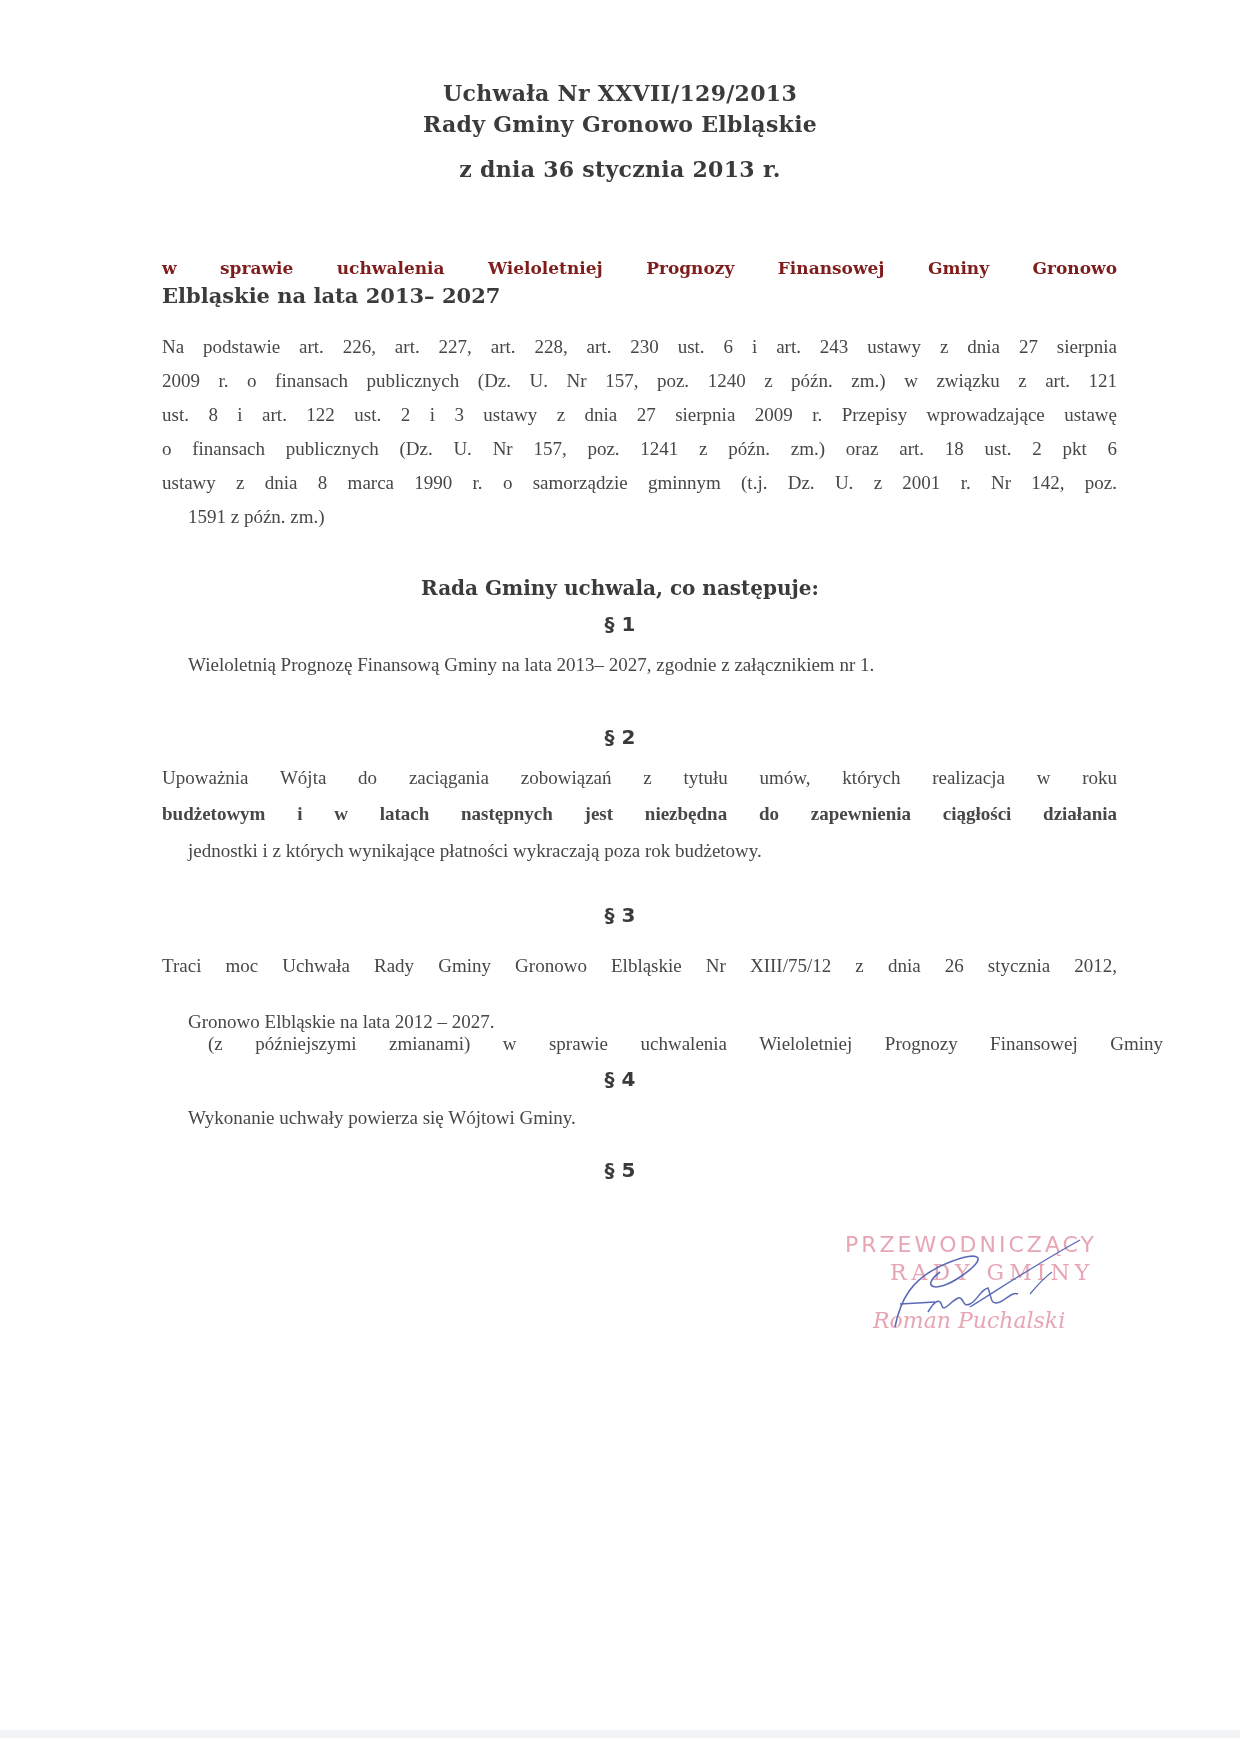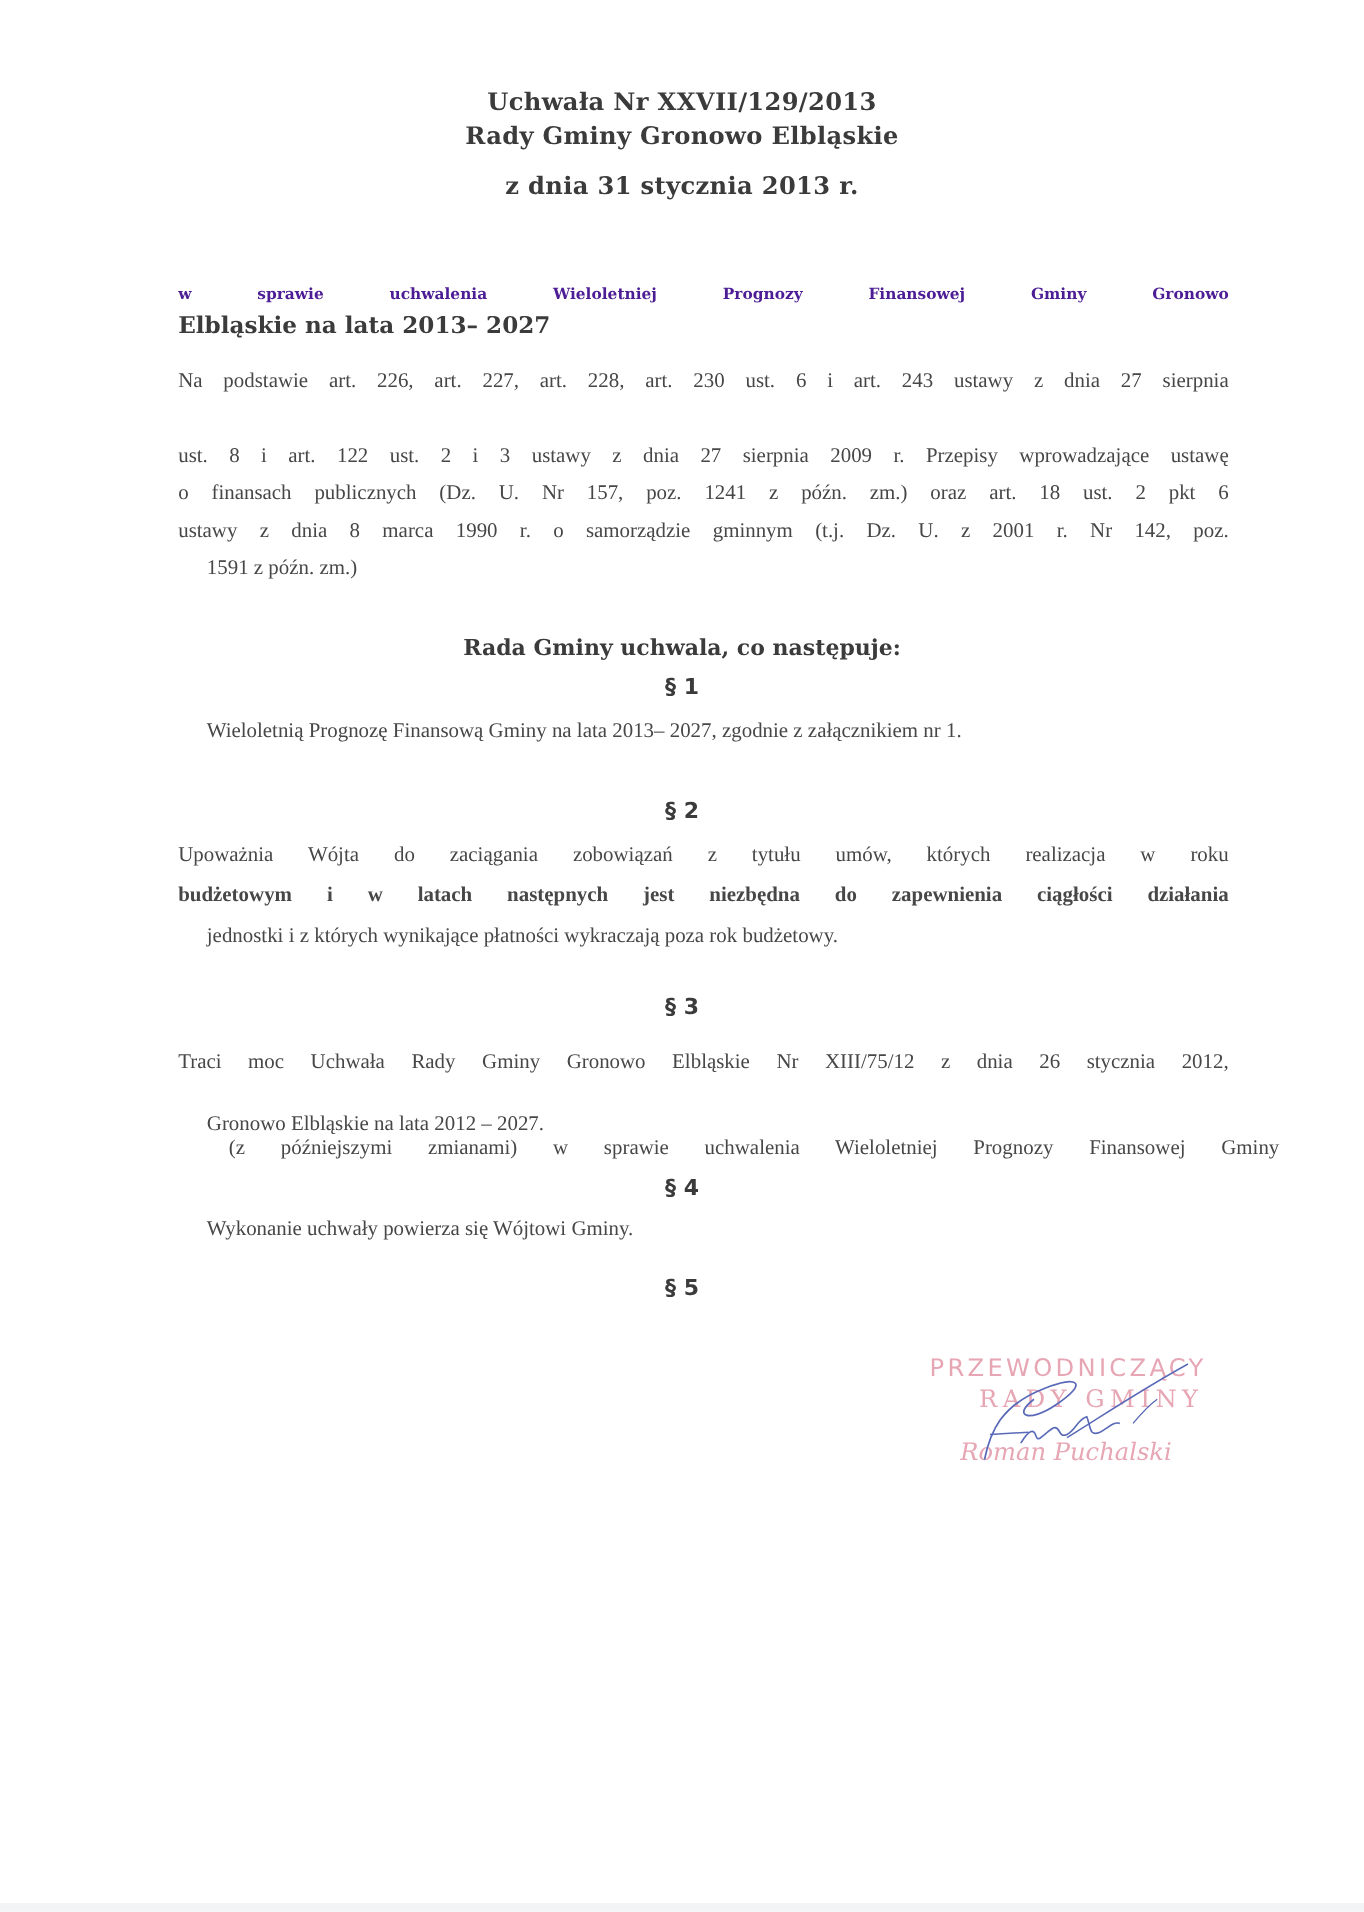--- a/index.html
+++ b/index.html
@@ -8,21 +8,21 @@
     color: #3a3a3a;
     font-family: "DejaVu Serif", "Liberation Serif", serif;
   }
   .page { position: absolute; left: 0; top: 0; width: 1240px; height: 1323px; }
   .abs { position: absolute; }
   .title {
     left: 0; width: 1240px; text-align: center;
     font-weight: bold; font-size: 22px; color: #3b3b3b; letter-spacing: 0.3px;
   }
   .subject {
-    left: 162px; width: 955px; font-weight: bold; font-size: 14px; color: #4c1d95;
+    left: 162px; width: 955px; font-weight: bold; font-size: 17px; color: #7f1d1d;
     text-align: justify; text-align-last: justify; line-height: 31px;
   }
   .subject2 { left: 162px; font-weight: bold; font-size: 21px; color: #3b3b3b; }
   .body-line {
     left: 162px; width: 955px; font-size: 19px; color: #474747;
     font-family: "Liberation Serif", "DejaVu Serif", serif;
     text-align: justify; text-align-last: justify; white-space: nowrap;
   }
   .body-line.last { text-align-last: left; width: auto; margin-left: 26px; }
   .para-heading {
@@ -42,26 +42,27 @@
   .signature { left: 840px; top: 1232px; width: 260px; height: 100px; }
   .bottom-edge { left: 0; top: 1730px; width: 1240px; height: 8px; background: #f2f4f5; }
 </style>
 </head>
 <body>
 
 <div class="page">
 
   <div class="abs title" style="top:80px;">Uchwała Nr XXVII/129/2013</div>
   <div class="abs title" style="top:111px;">Rady Gminy Gronowo Elbląskie</div>
-  <div class="abs title" style="top:156px;">z dnia 31 stycznia 2013 r.</div>
+  <div class="abs title" style="top:156px;">z dnia 36 stycznia 2013 r.</div>
 
   <div class="abs subject" style="top:253px;">w sprawie uchwalenia Wieloletniej Prognozy Finansowej Gminy Gronowo</div>
   <div class="abs subject2" style="top:283px;">Elbląskie na lata 2013– 2027</div>
 
   <div class="abs body-line" style="top:336px;">Na podstawie art. 226, art. 227, art. 228, art. 230 ust. 6 i art. 243 ustawy z dnia 27 sierpnia</div>
+  <div class="abs body-line" style="top:370px;">2009 r. o finansach publicznych (Dz. U. Nr 157, poz. 1240 z późn. zm.) w związku z art. 121</div>
   <div class="abs body-line" style="top:404px;">ust. 8 i art. 122 ust. 2 i 3 ustawy z dnia 27 sierpnia 2009 r. Przepisy wprowadzające ustawę</div>
   <div class="abs body-line" style="top:438px;">o finansach publicznych (Dz. U. Nr 157, poz. 1241 z późn. zm.) oraz art. 18 ust. 2 pkt 6</div>
   <div class="abs body-line" style="top:472px;">ustawy z dnia 8 marca 1990 r. o samorządzie gminnym (t.j. Dz. U. z 2001 r. Nr 142, poz.</div>
   <div class="abs body-line last" style="top:506px;">1591 z późn. zm.)</div>
 
   <div class="abs council" style="top:561px;">Rada Gminy uchwala, co następuje:</div>
 
   <div class="abs para-heading" style="top:612px;">§ 1</div>
   <div class="abs body-line last" style="top:654px;">Wieloletnią Prognozę Finansową Gminy na lata 2013– 2027, zgodnie z załącznikiem nr 1.</div>
 

